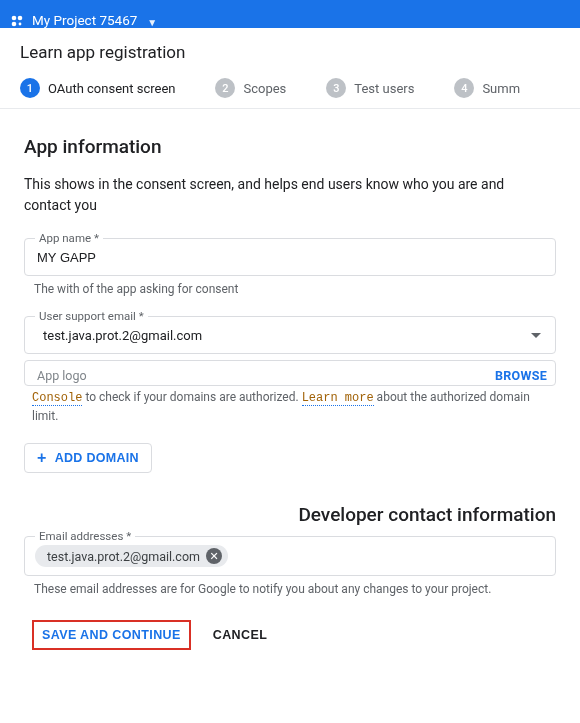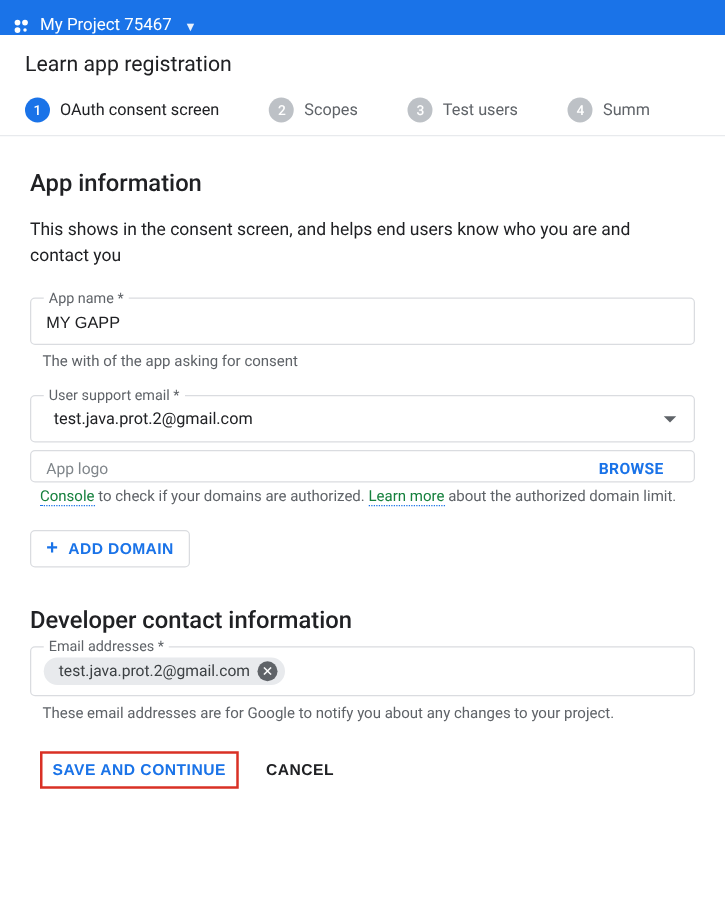--- a/index.html
+++ b/index.html
@@ -72,36 +72,36 @@
     display:flex; align-items:center; justify-content:space-between;
     padding:11px 14px 10px 18px; cursor:pointer;
   }
   .select-value { font-size:13px; }
   .helper {
     font-size:12px; color:#5f6368; margin:6px 0 20px 10px;
   }
   .logo-row {
     border:1px solid #dadce0; border-radius:4px;
     display:flex; justify-content:space-between; align-items:flex-end;
-    padding:10px 24px 2px 12px; overflow:hidden; height:26px;
+    padding:10px 8px 2px 12px; overflow:hidden; height:26px;
     margin-bottom:2px;
   }
   .logo-label { font-size:12.5px; color:#80868b; }
   .browse { font-size:12.5px; font-weight:700; color:#1a73e8; letter-spacing:.3px;}
   .domain-hint { font-size:12px; color:#5f6368; margin:0 0 18px 8px; line-height:1.5;}
-  .domain-hint a { color:#15803d; text-decoration:none; border-bottom:1px dotted #1a73e8;}
+  .domain-hint a { color:#a16207; text-decoration:none; border-bottom:1px dotted #1a73e8;font-family:Liberation Mono, monospace;}
   .add-domain-btn {
     border:1px solid #dadce0; border-radius:4px;
     background:#fff; color:#1a73e8; font-weight:600;
     font-size:12.5px; letter-spacing:.3px;
     padding:7px 12px; display:inline-flex; align-items:center; gap:8px;
     cursor:pointer;
   }
   .plus { font-size:16px; line-height:0; }
-  .dev-h { font-size:19px; font-weight:500; margin:30px 0 10px 0;}
+  .dev-h { font-size:19px; font-weight:500; margin:30px 0 10px 0;text-align:right;}
   .chip-field {
     border:1px solid #dadce0; border-radius:4px;
     padding:8px 10px; position:relative; margin-bottom:6px;
   }
   .chip-label {
     position:absolute; top:-8px; left:10px; background:#fff; padding:0 4px;
     font-size:11.5px; color:#5f6368;
   }
   .chip {
     display:inline-flex; align-items:center; gap:6px;

